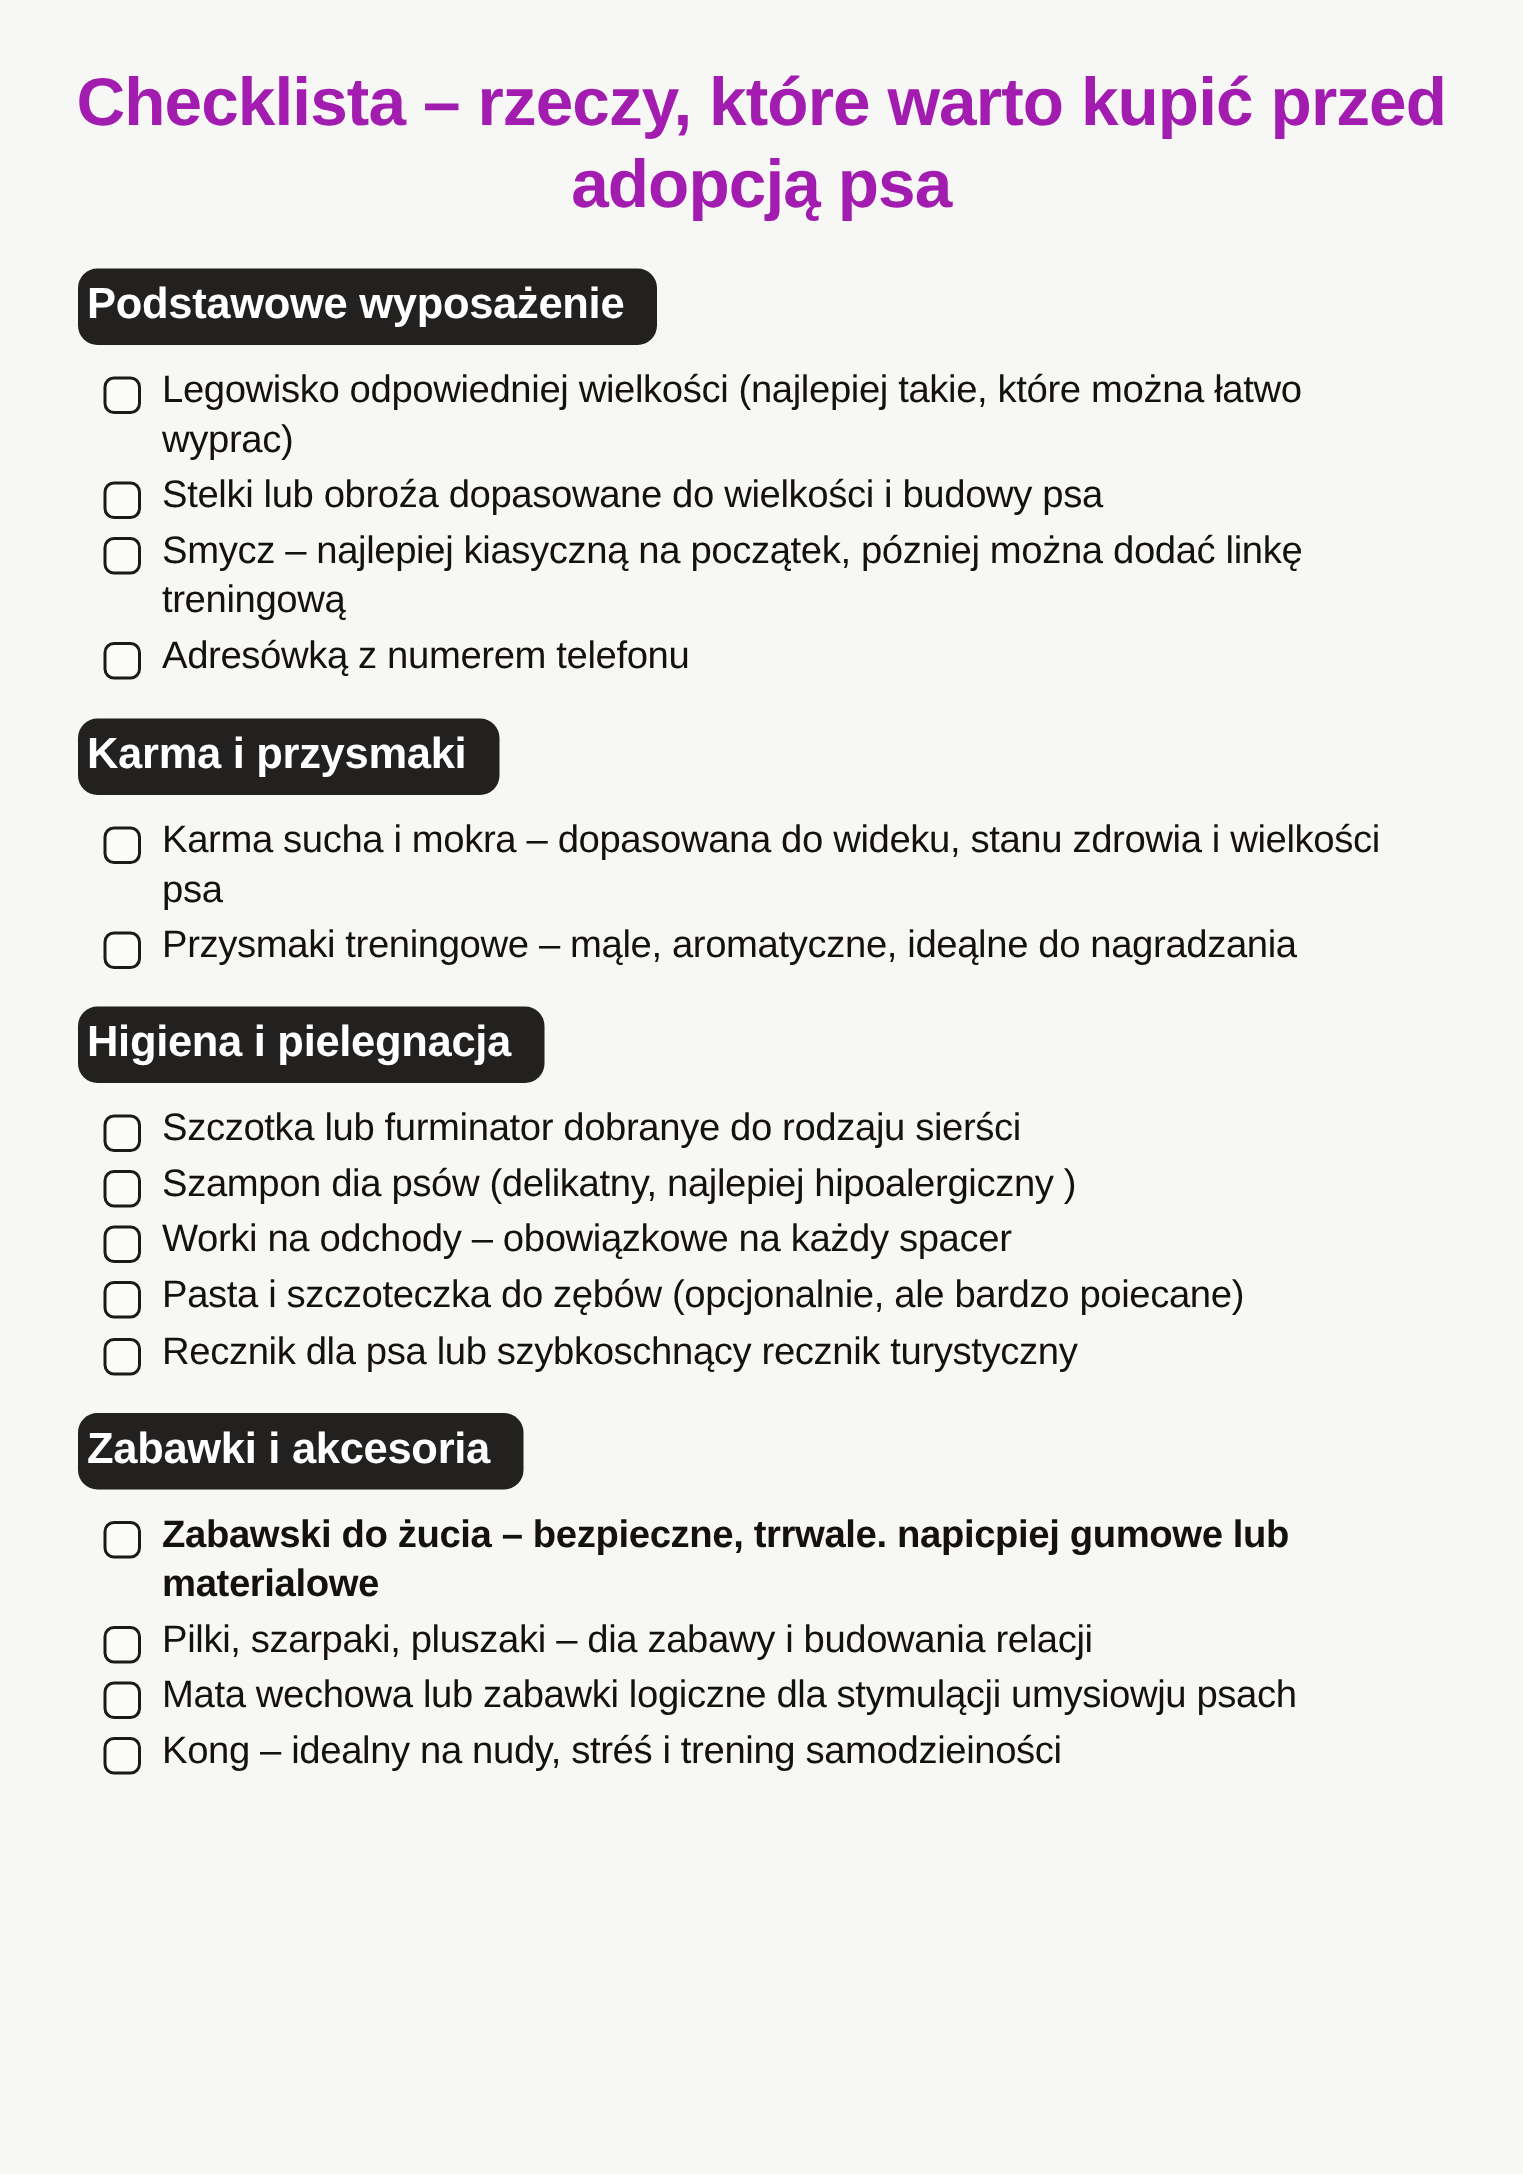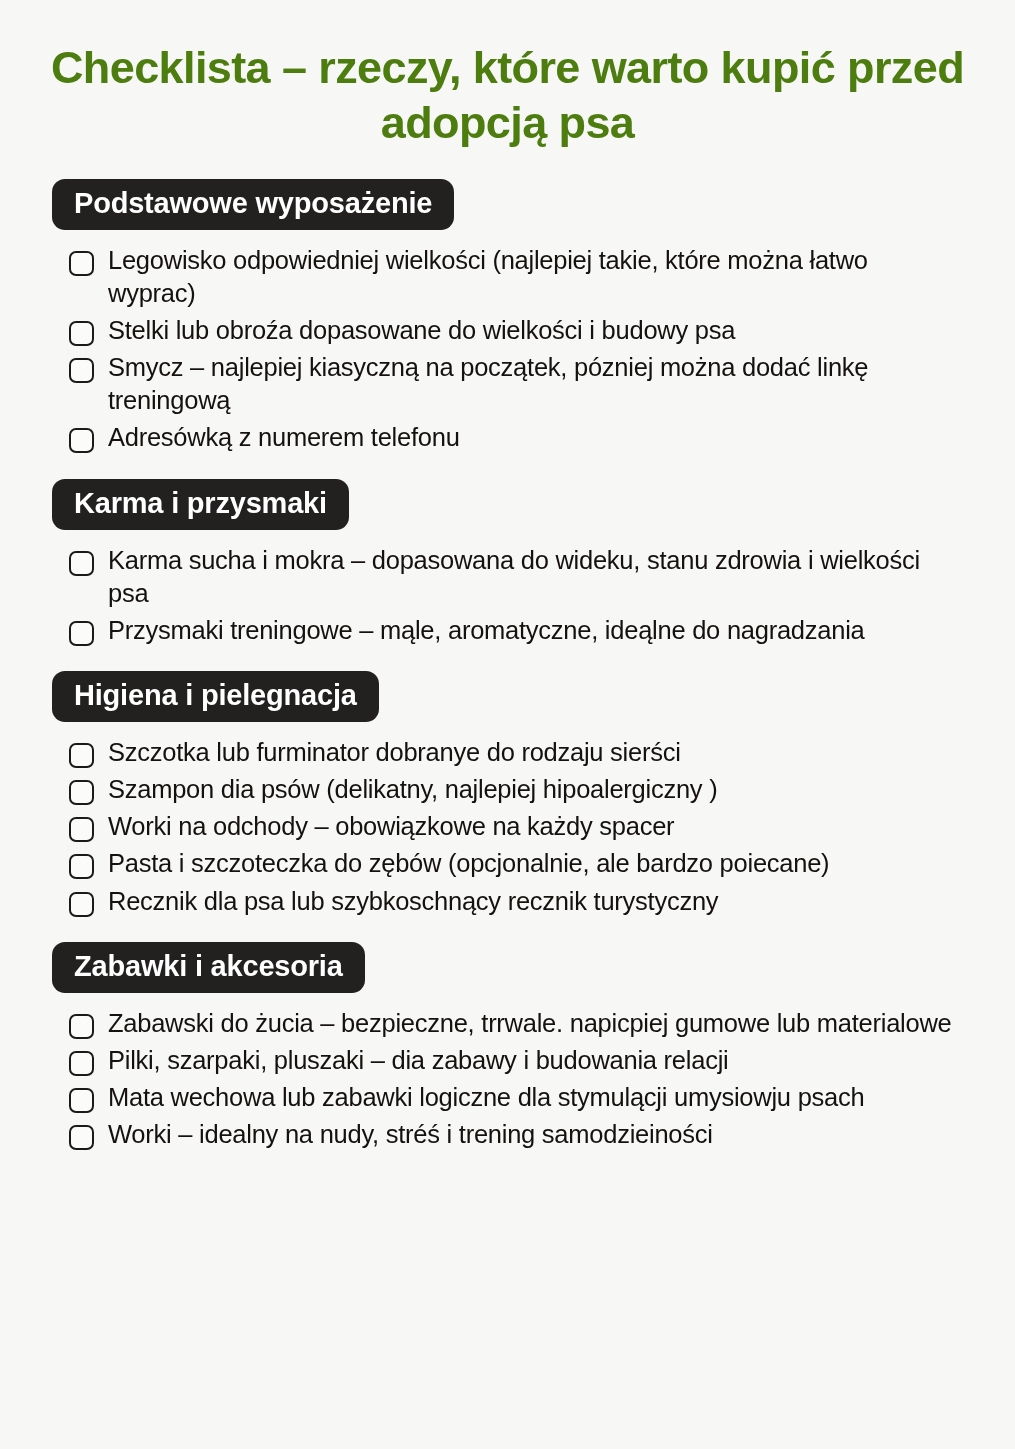--- a/index.html
+++ b/index.html
@@ -27,41 +27,41 @@
 
   
   .title {
     margin: 0;
     padding: 40px 44px 0 44px;
     font-size: 45px;
     line-height: 1.23;
     font-weight: 700;
     letter-spacing: -0.6px;
     text-align: center;
-    color: #4d7c0f;
+    color: #a21caf;
   }
 
   
   .sections {
     padding: 0 48px 0 52px;
   }
 
   .section {
     margin-top: 22px;
   }
   .section:first-child {
     margin-top: 28px;
   }
 
   .section-badge {
     display: inline-block;
     background: #222120;
     color: #ffffff;
     border-radius: 13px;
-    padding: 10px 22px 12px 22px;
+    padding: 10px 22px 12px 6px;
     font-size: 29px;
     line-height: 1.0;
     font-weight: 700;
     letter-spacing: -0.2px;
     white-space: nowrap;
   }
 
   .items {
     margin: 11px;
     padding: 0;
@@ -89,22 +89,21 @@
 
   .item-label {
     font-size: 25.5px;
     line-height: 1.30;
     letter-spacing: -0.25px;
     color: #14110f;
     max-width: 880px;
   }
 
   .item.emphasis .item-label {
-    font-weight: 400;
-    text-align: center;
+    font-weight: 700;
   }
 </style>
 </head>
 <body>
 
 <div class="page">
 
   <h1 class="title">Checklista – rzeczy, które warto kupić przed adopcją psa</h1>
 
   <div class="sections">
@@ -166,18 +165,18 @@
           <li class="item">
             <span class="checkbox"></span>
             <span class="item-label">Pilki, szarpaki, pluszaki – dia zabawy i budowania relacji</span>
           </li>
           <li class="item">
             <span class="checkbox"></span>
             <span class="item-label">Mata wechowa lub zabawki logiczne dla stymulącji umysiowju psach</span>
           </li>
           <li class="item">
             <span class="checkbox"></span>
-            <span class="item-label">Worki – idealny na nudy, stréś i trening samodzieiności</span>
+            <span class="item-label">Kong – idealny na nudy, stréś i trening samodzieiności</span>
           </li>
         </ul></div>
     </div>
 
 </div>
 
 </body></html>

